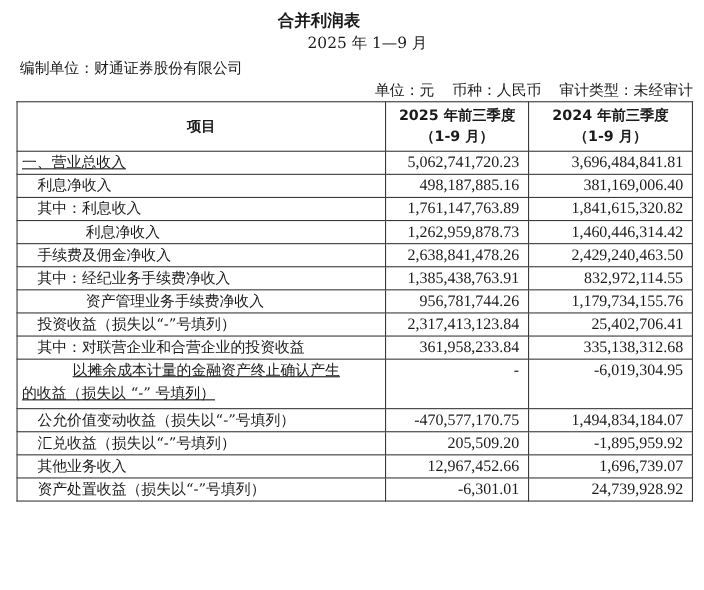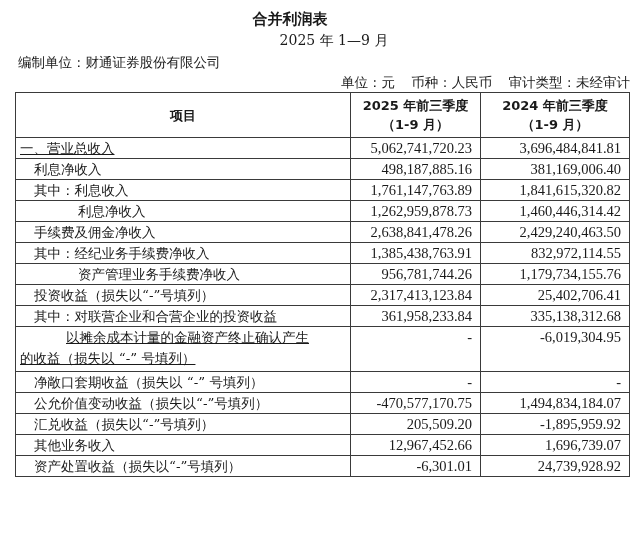--- a/index.html
+++ b/index.html
@@ -176,25 +176,20 @@
     </tr>
     <tr>
       <td class="label ind0 wrap">
         <div class="firstline">以摊余成本计量的金融资产终止确认产生</div>
         <div>的收益（损失以 “-” 号填列）</div>
       </td>
       <td class="num top">-</td>
       <td class="num top">-6,019,304.95</td>
     </tr>
     <tr>
-      <td class="label ind1">净敞口套期收益（损失以 “-” 号填列）</td>
-      <td class="num">-</td>
-      <td class="num">-</td>
-    </tr>
-    <tr>
       <td class="label ind1">公允价值变动收益（损失以“-”号填列）</td>
       <td class="num">-470,577,170.75</td>
       <td class="num">1,494,834,184.07</td>
     </tr>
     <tr>
       <td class="label ind1">汇兑收益（损失以“-”号填列）</td>
       <td class="num">205,509.20</td>
       <td class="num">-1,895,959.92</td>
     </tr>
     <tr>

